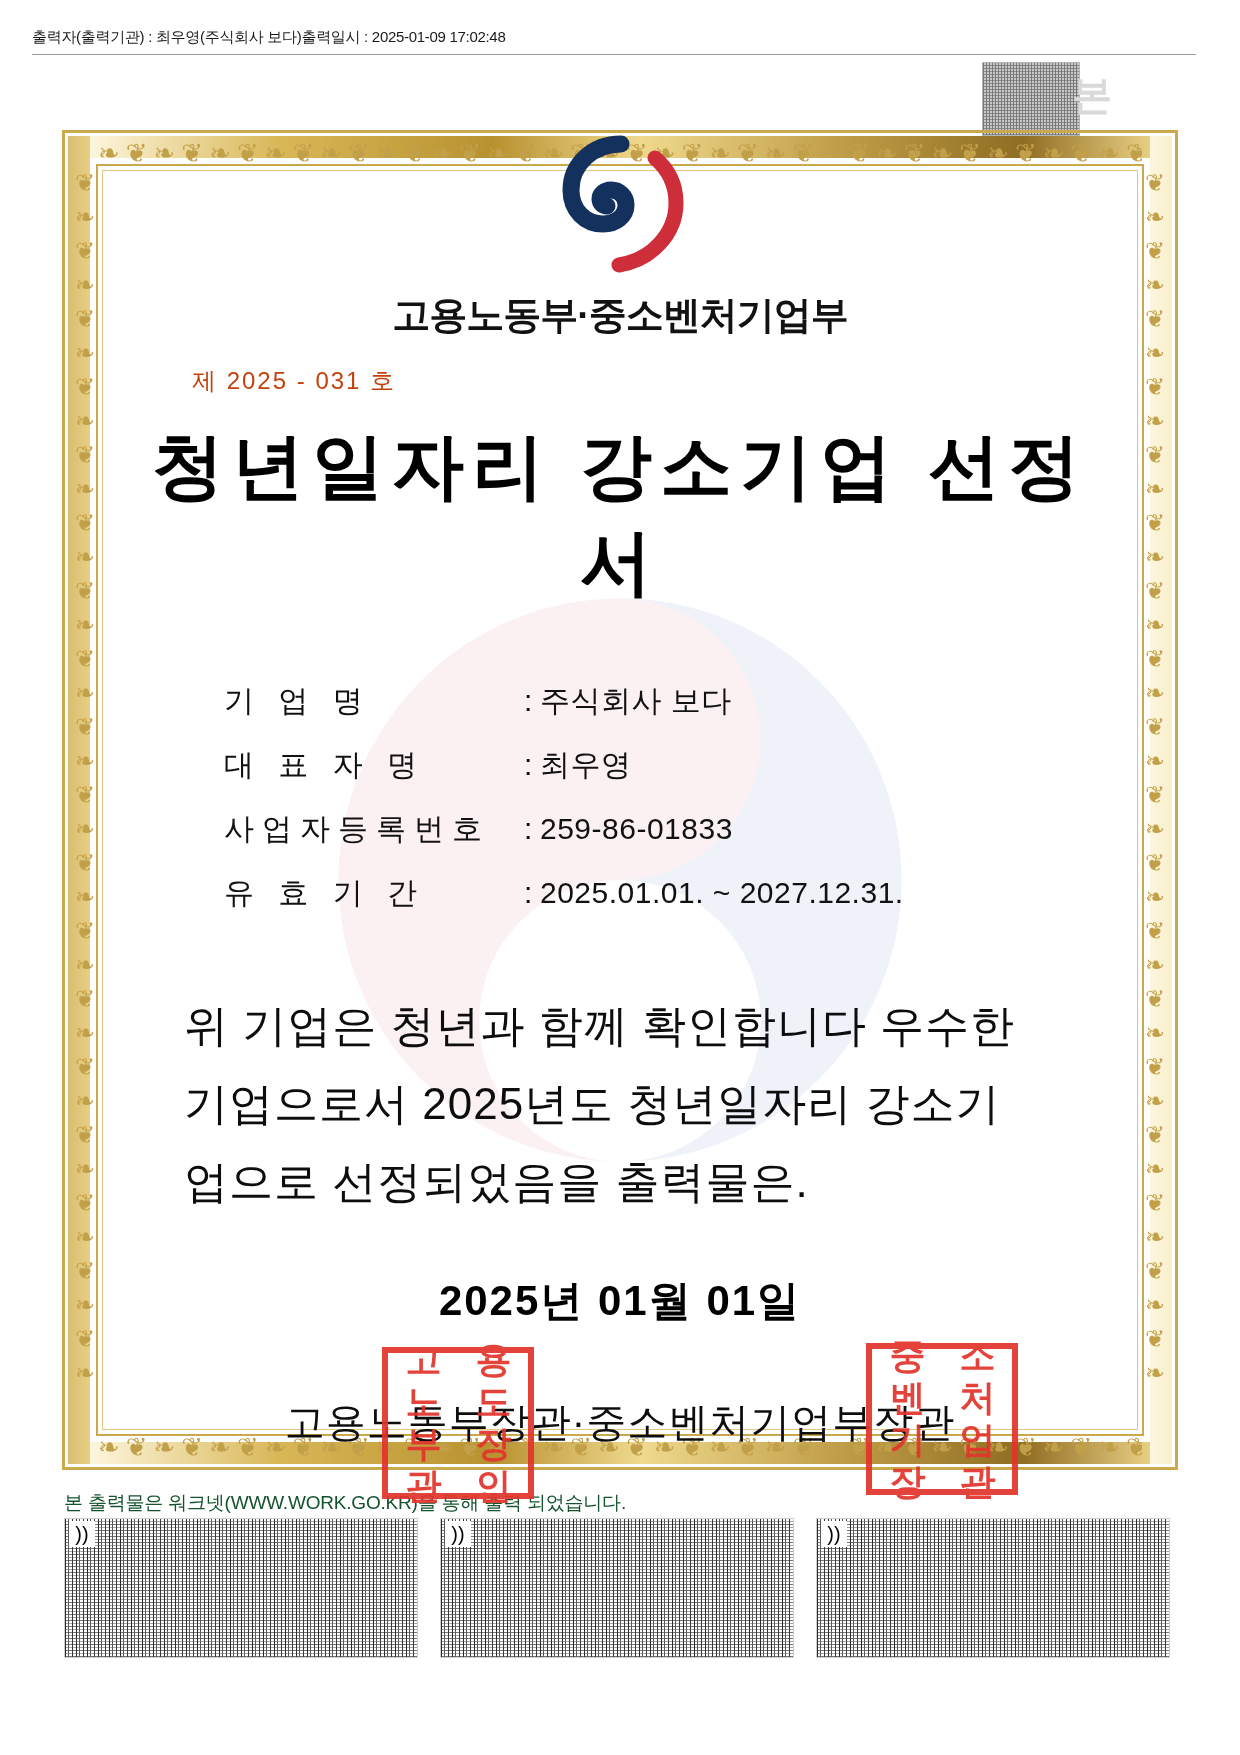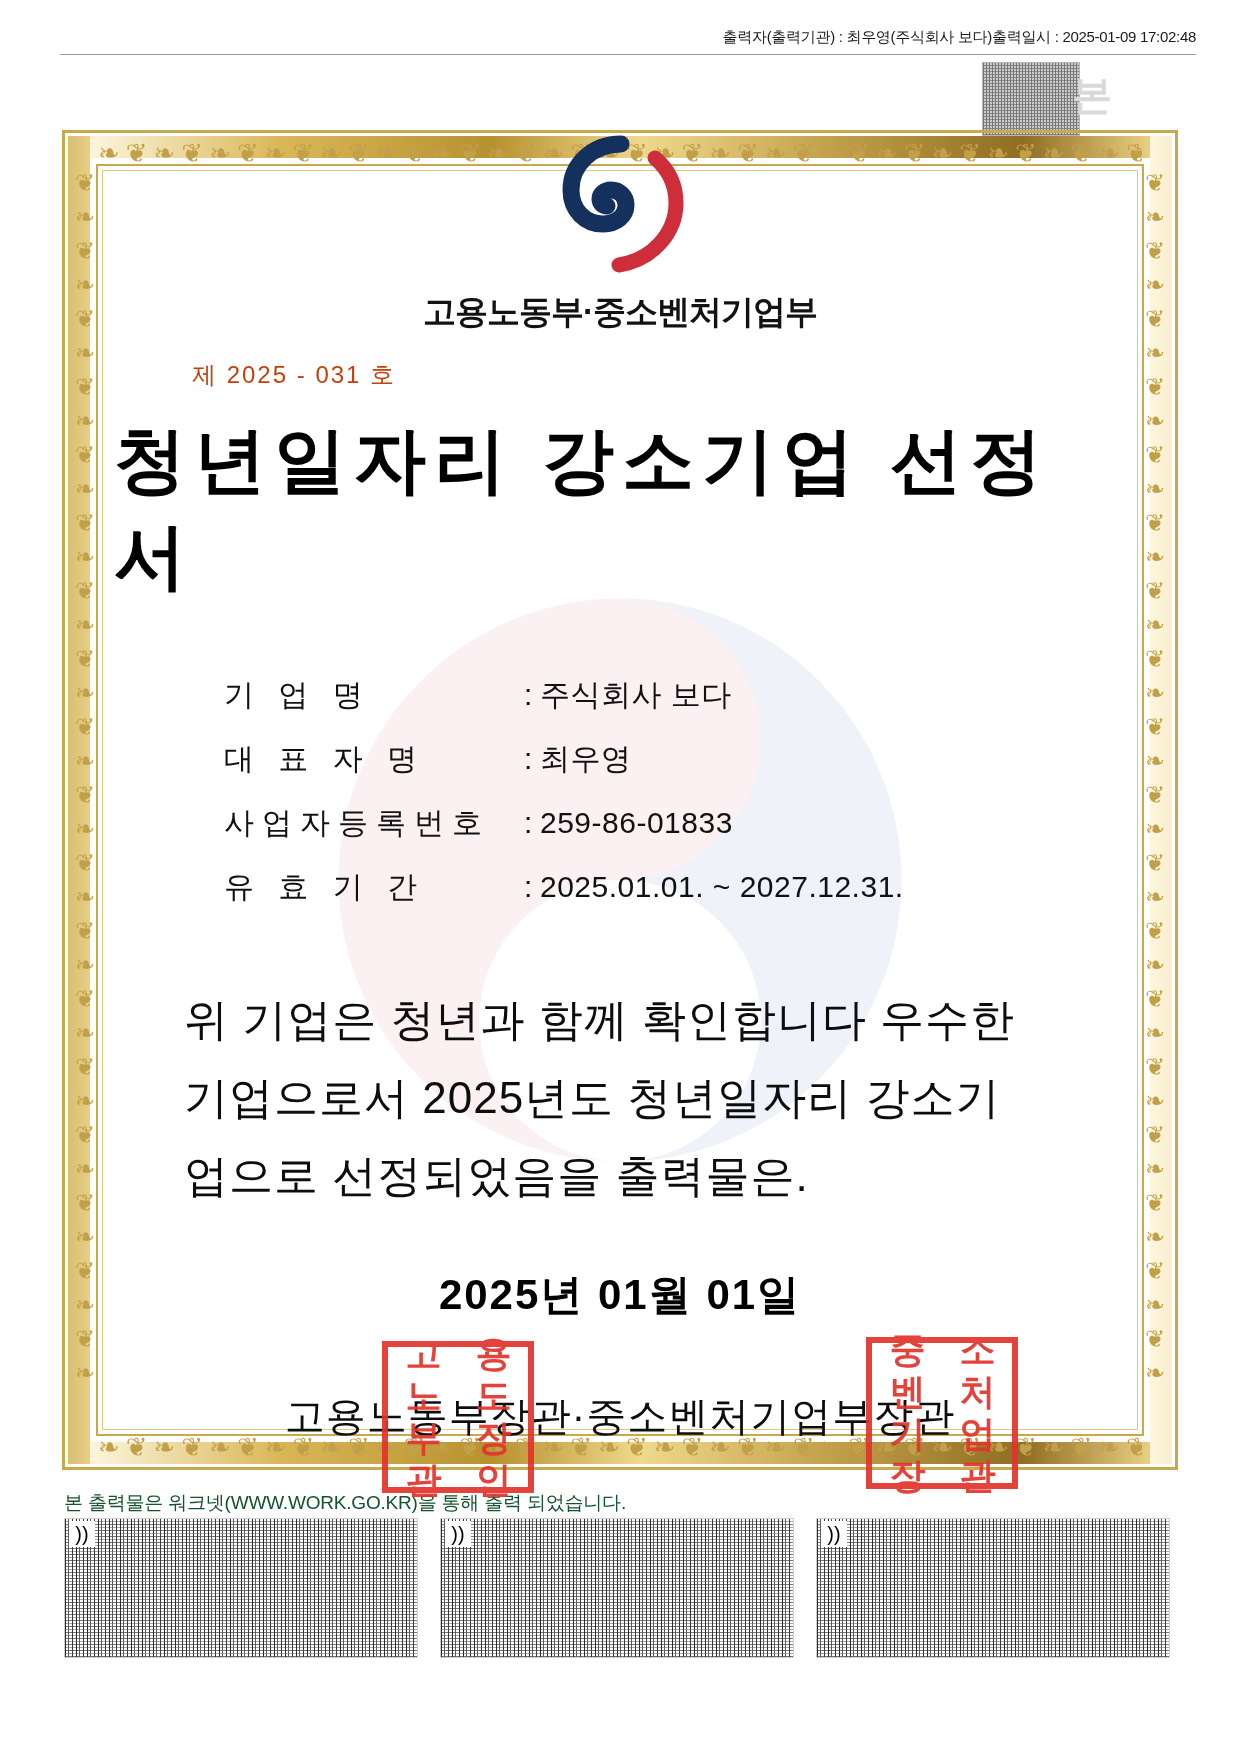--- a/index.html
+++ b/index.html
@@ -13,26 +13,26 @@
     position: relative;
     font-family: "Liberation Sans", sans-serif;
     color: #111;
     overflow: hidden;
   }
 
   
   .print-header {
     position: absolute;
     top: 28px;
-    left: 60px;
+    left: 32px;
     right: 44px;
     height: 26px;
     border-bottom: 1px solid #9a9a9a;
     display: flex;
-    justify-content: flex-end;
+    justify-content: flex-start;
     align-items: flex-start;
     font-size: 15px;
     letter-spacing: -0.3px;
     color: #1a1a1a;
   }
 
   
   .cert {
     position: absolute;
     top: 130px;
@@ -124,38 +124,38 @@
   }
 
   .emblem {
     width: 100%;
     text-align: center;
     margin-top: -40px;
   }
   .emblem svg { display: inline-block; }
   .ministry {
     text-align: center;
-    font-size: 33px;
+    font-size: 38px;
     font-weight: 700;
     letter-spacing: -1px;
     margin-top: 2px;
     color: #121212;
     font-family: "Liberation Sans", sans-serif;
   }
 
   .doc-no {
     margin-top: 24px;
     margin-left: 78px;
     font-size: 24px;
     letter-spacing: 2px;
     color: #c2410c;
   }
 
   .title {
-    text-align: left;
+    text-align: center;
     font-size: 72px;
     font-weight: 700;
     letter-spacing: 8px;
     margin-top: 22px;
     color: #000;
   }
 
   .fields {
     margin-top: 58px;
     margin-left: 110px;

